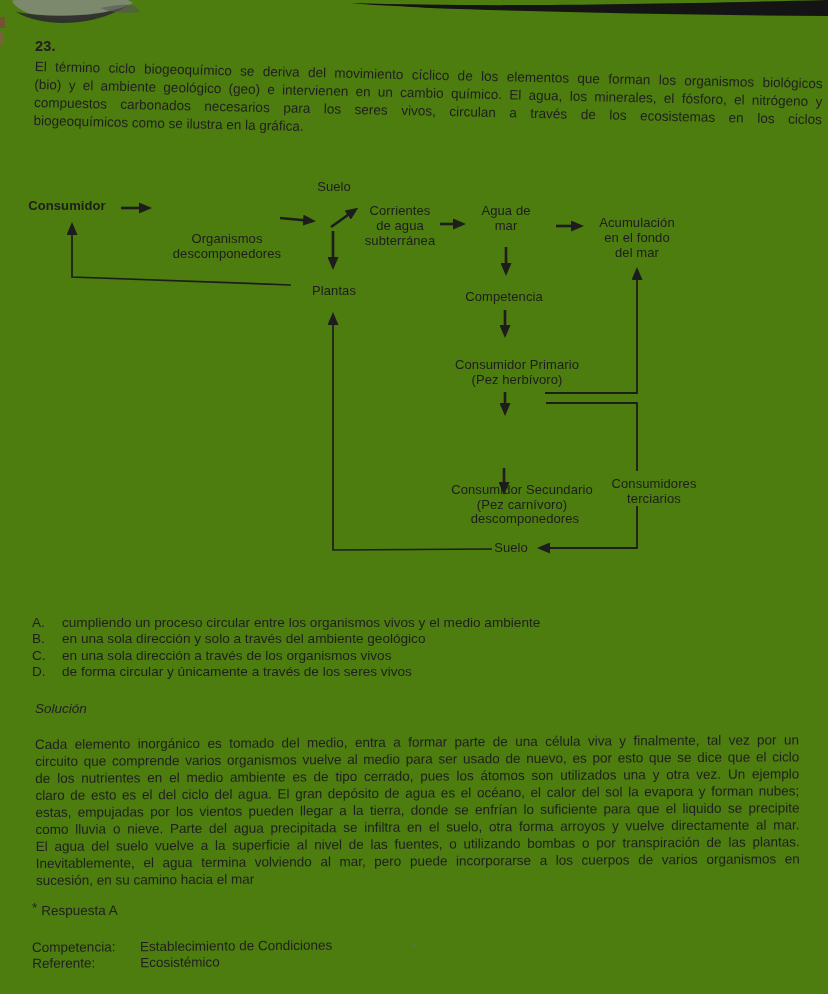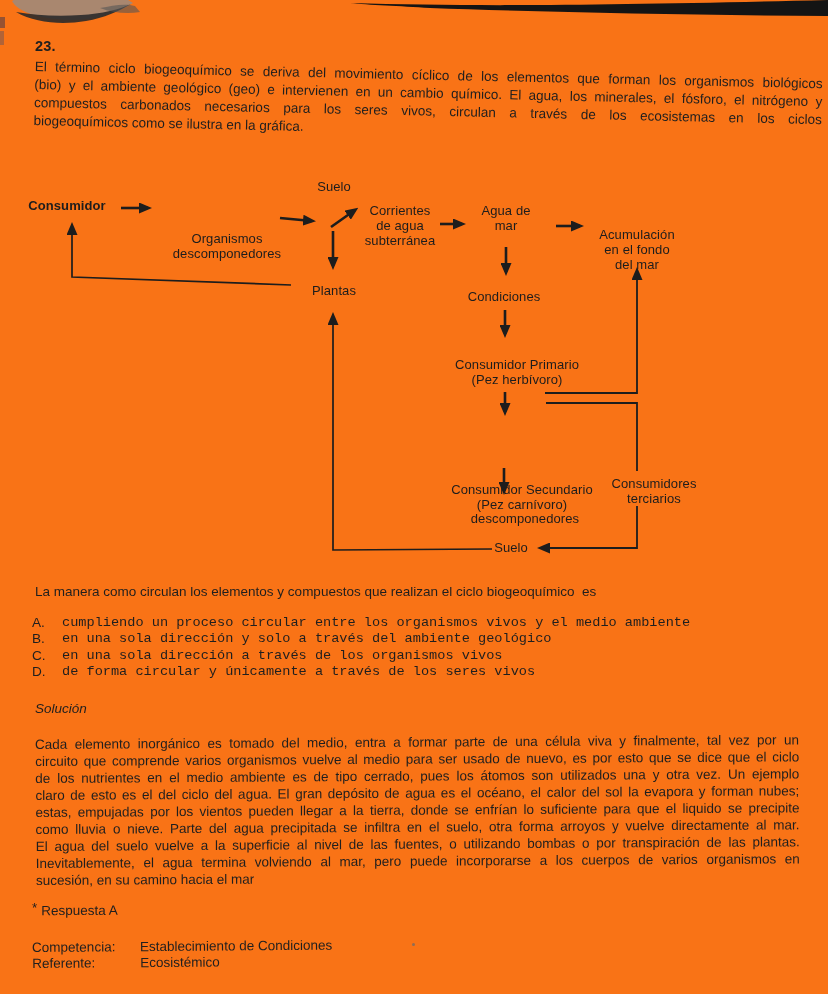--- a/index.html
+++ b/index.html
@@ -3,21 +3,21 @@
 <meta charset="utf-8">
 <style>
   html,body{margin:0;padding:0;}
   body{
     width:828px;height:994px;overflow:hidden;
     font-family:"Liberation Sans","DejaVu Sans",sans-serif;
     background:#e9e8e4;
   }
   .page{
     position:relative;width:828px;height:994px;
-    background:#f97316;
+    background:#4d7c0f;
     color:#1f1f1f;
   }
   
   .artifact{position:absolute;}
   .artifact-topright{left:0;top:0;width:828px;height:20px;}
   .artifact-topleft{left:0;top:0;width:160px;height:30px;}
   .edge-marks{left:0;top:16px;width:8px;height:40px;}
   .speck{position:absolute;left:412px;top:943px;width:3px;height:3px;border-radius:50%;background:#6b6b6b;opacity:.75;}
   
   .qnum{
@@ -37,40 +37,40 @@
   .dnode{
     position:absolute;transform:translateX(-50%);
     font-size:13px;line-height:15px;text-align:center;
     white-space:pre-line;color:#1d1d1d;letter-spacing:.1px;
   }
   .node-suelo-top{left:334px;top:179px;}
   .node-consumidor{left:67px;top:198px;font-weight:bold;}
   .node-organismos{left:227px;top:199px;margin-top:32px;}
   .node-corrientes{left:400px;top:203px;}
   .node-agua-mar{left:506px;top:203px;}
-  .node-acumulacion{left:637px;top:215px;margin-top:12px;}
+  .node-acumulacion{left:637px;top:215px;}
   .node-plantas{left:334px;top:283px;}
   .node-fitoplancton{left:504px;top:289px;}
   .node-cons-prim{left:517px;top:357px;}
   .node-cons-sec{left:522px;top:434px;margin-top:48px;}
   .node-cons-terc{left:654px;top:476px;}
   .node-descomp{left:525px;top:511px;}
   .node-suelo-bottom{left:511px;top:540px;}
   
   .prompt{
     position:absolute;left:35px;top:584px;width:780px;
     font-size:13.5px;white-space:pre-wrap;
   }
   .options{
     position:absolute;left:32px;top:615px;width:780px;
     font-size:13.6px;line-height:16.4px;
   }
   .opt{display:flex;}
   .opt .letter{width:30px;flex:0 0 30px;}
-  .opt .text{flex:1;font-family:Liberation Mono, monospace;}
+  .opt .text{flex:1;}
   
   .sol-heading{
     position:absolute;left:35px;top:701px;
     font-size:13.5px;font-style:italic;text-align:center;
   }
   .sol-body{
     position:absolute;left:35px;top:736px;width:764px;
     font-size:13.5px;line-height:17px;
     transform:rotate(-0.35deg);transform-origin:0 0;
   }
@@ -150,32 +150,31 @@
 descomponedores</div>
     <div class="dnode node-corrientes">Corrientes
 de agua
 subterránea</div>
     <div class="dnode node-agua-mar">Agua de
 mar</div>
     <div class="dnode node-acumulacion">Acumulación
 en el fondo
 del mar</div>
     <div class="dnode node-plantas">Plantas</div>
-    <div class="dnode node-fitoplancton">Condiciones</div>
+    <div class="dnode node-fitoplancton">Competencia</div>
     <div class="dnode node-cons-prim">Consumidor Primario
 (Pez herbívoro)</div>
     <div class="dnode node-cons-sec">Consumidor Secundario
 (Pez carnívoro)</div>
     <div class="dnode node-cons-terc">Consumidores
 terciarios</div>
     <div class="dnode node-descomp">descomponedores</div>
     <div class="dnode node-suelo-bottom">Suelo</div>
   </div>
 
-  <div class="prompt">La manera como circulan los elementos y compuestos que realizan el ciclo biogeoquímico  es</div>
   <div class="options">
     <div class="opt">
       <span class="letter">A.</span>
       <span class="text">cumpliendo un proceso circular entre los organismos vivos y el medio ambiente</span>
     </div>
     <div class="opt">
       <span class="letter">B.</span>
       <span class="text">en una sola dirección y solo a través del ambiente geológico</span>
     </div>
     <div class="opt">

